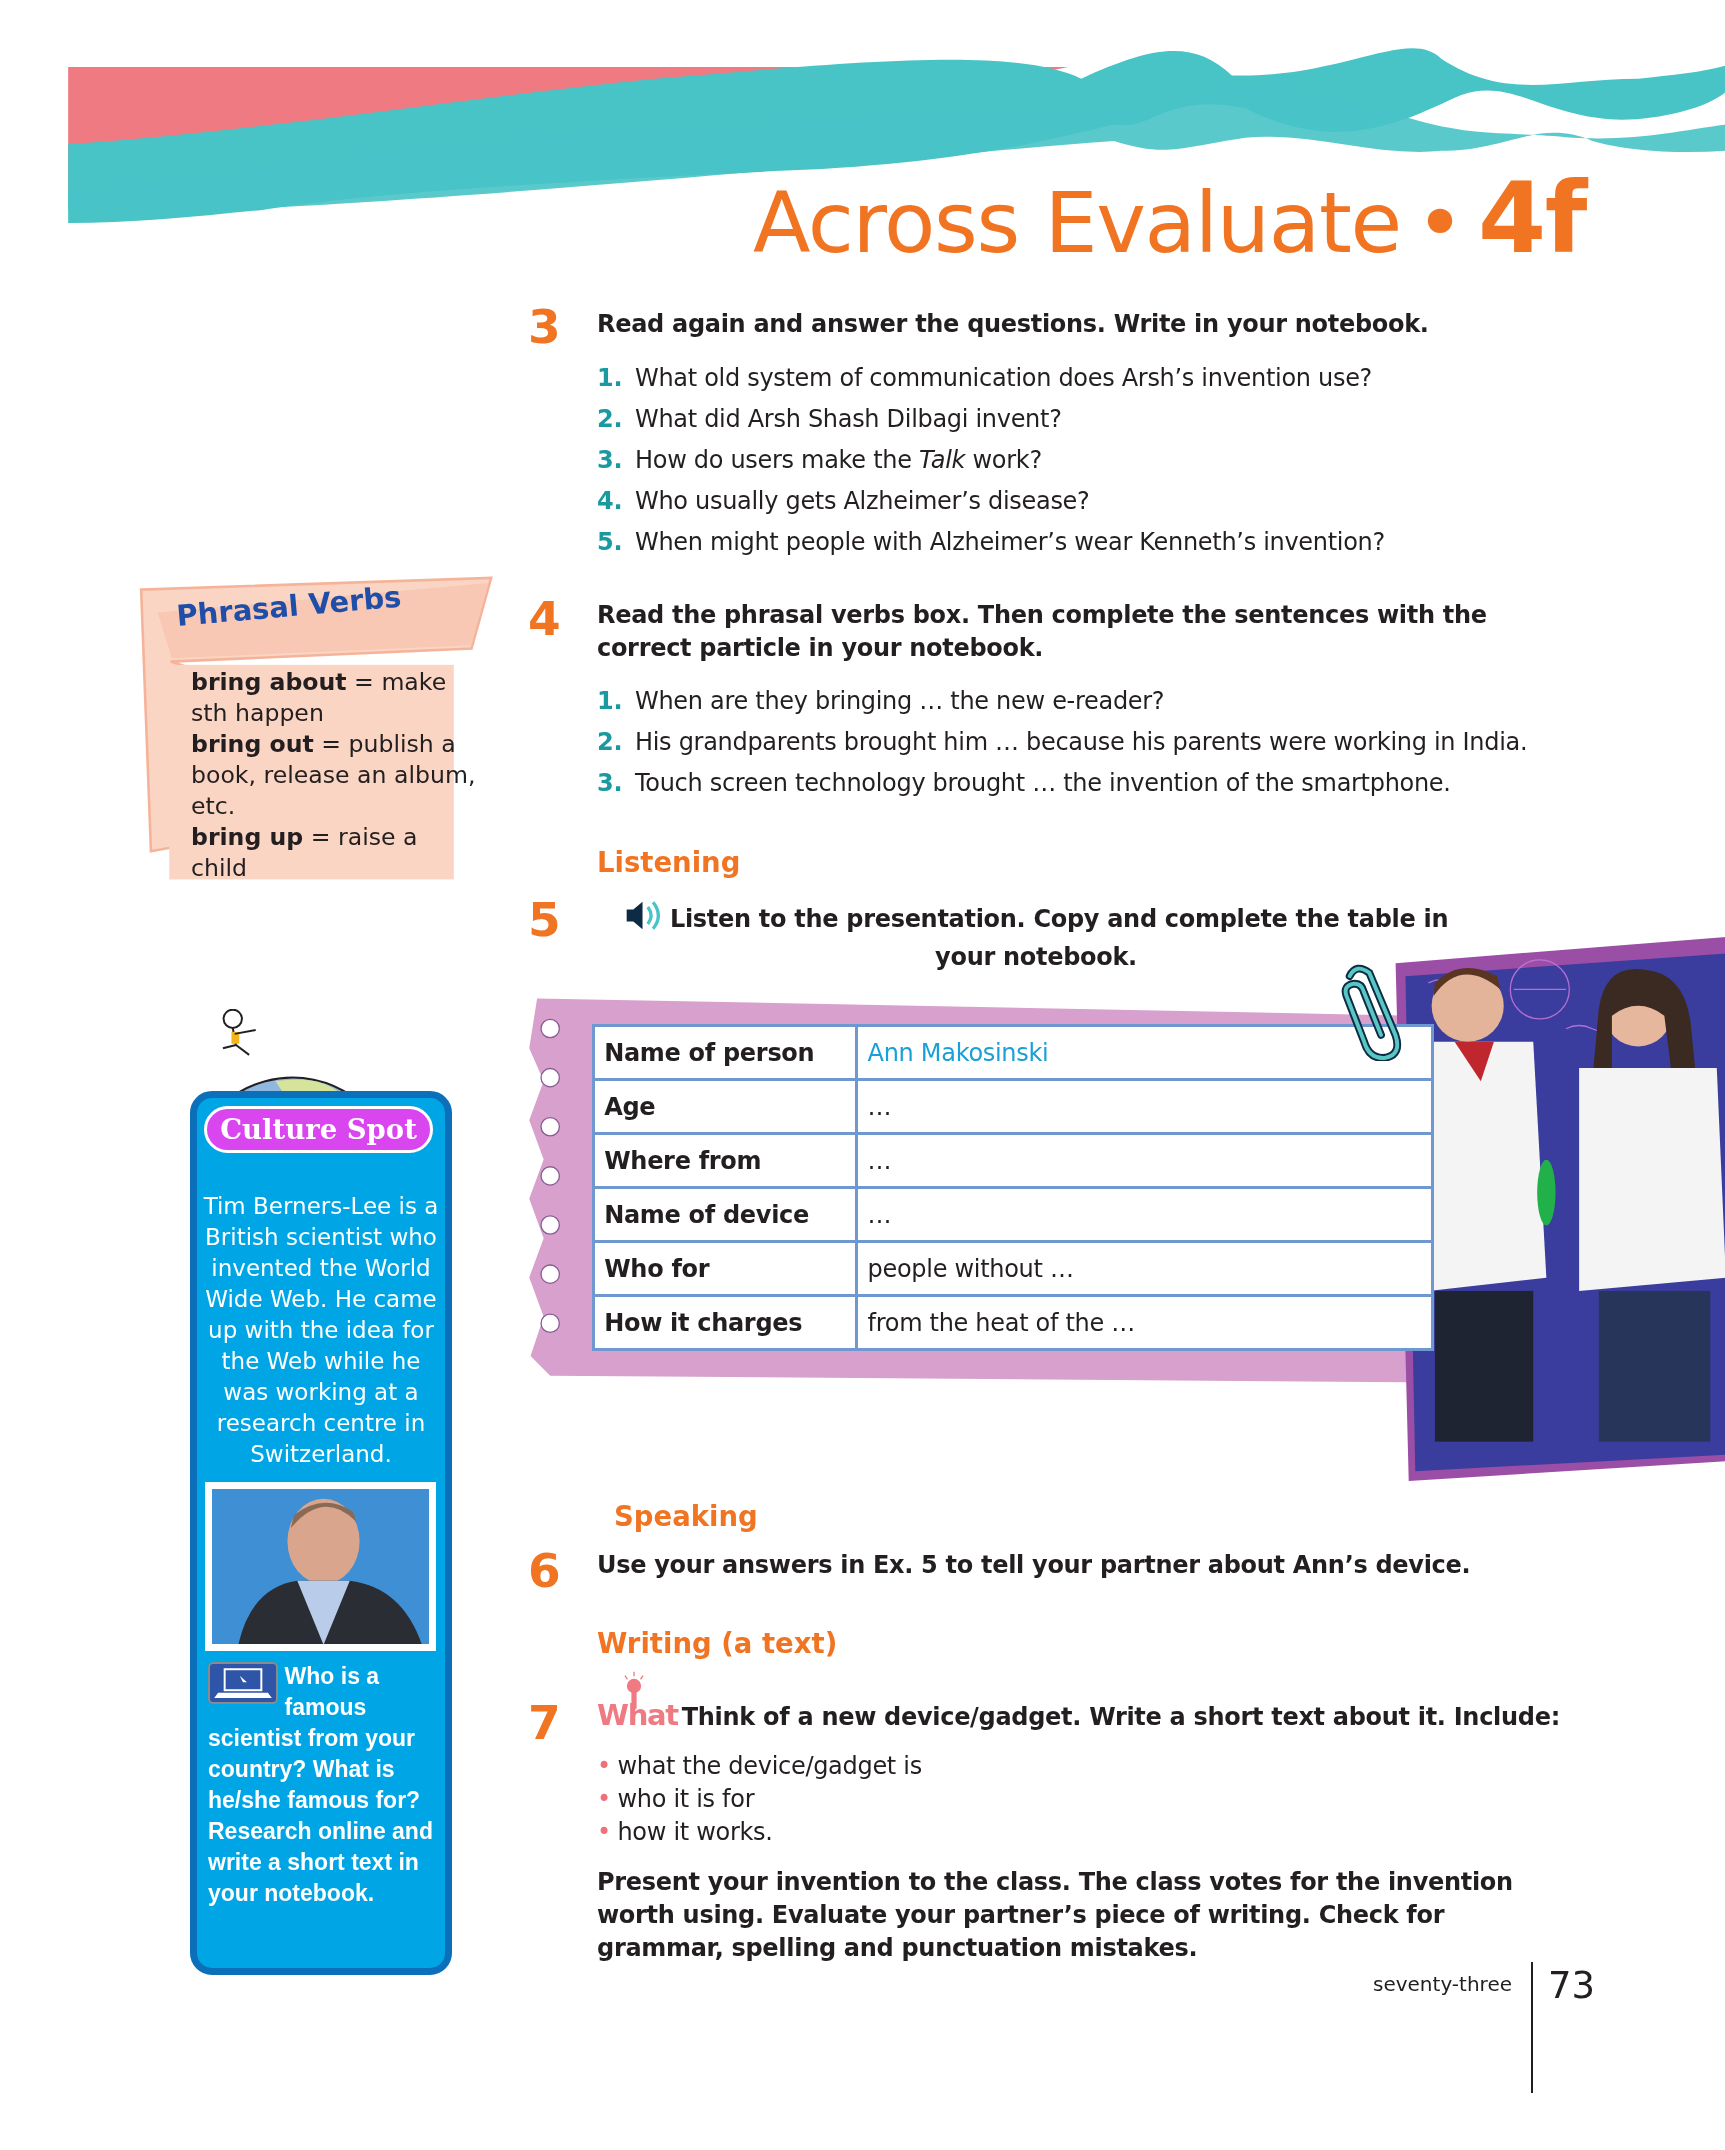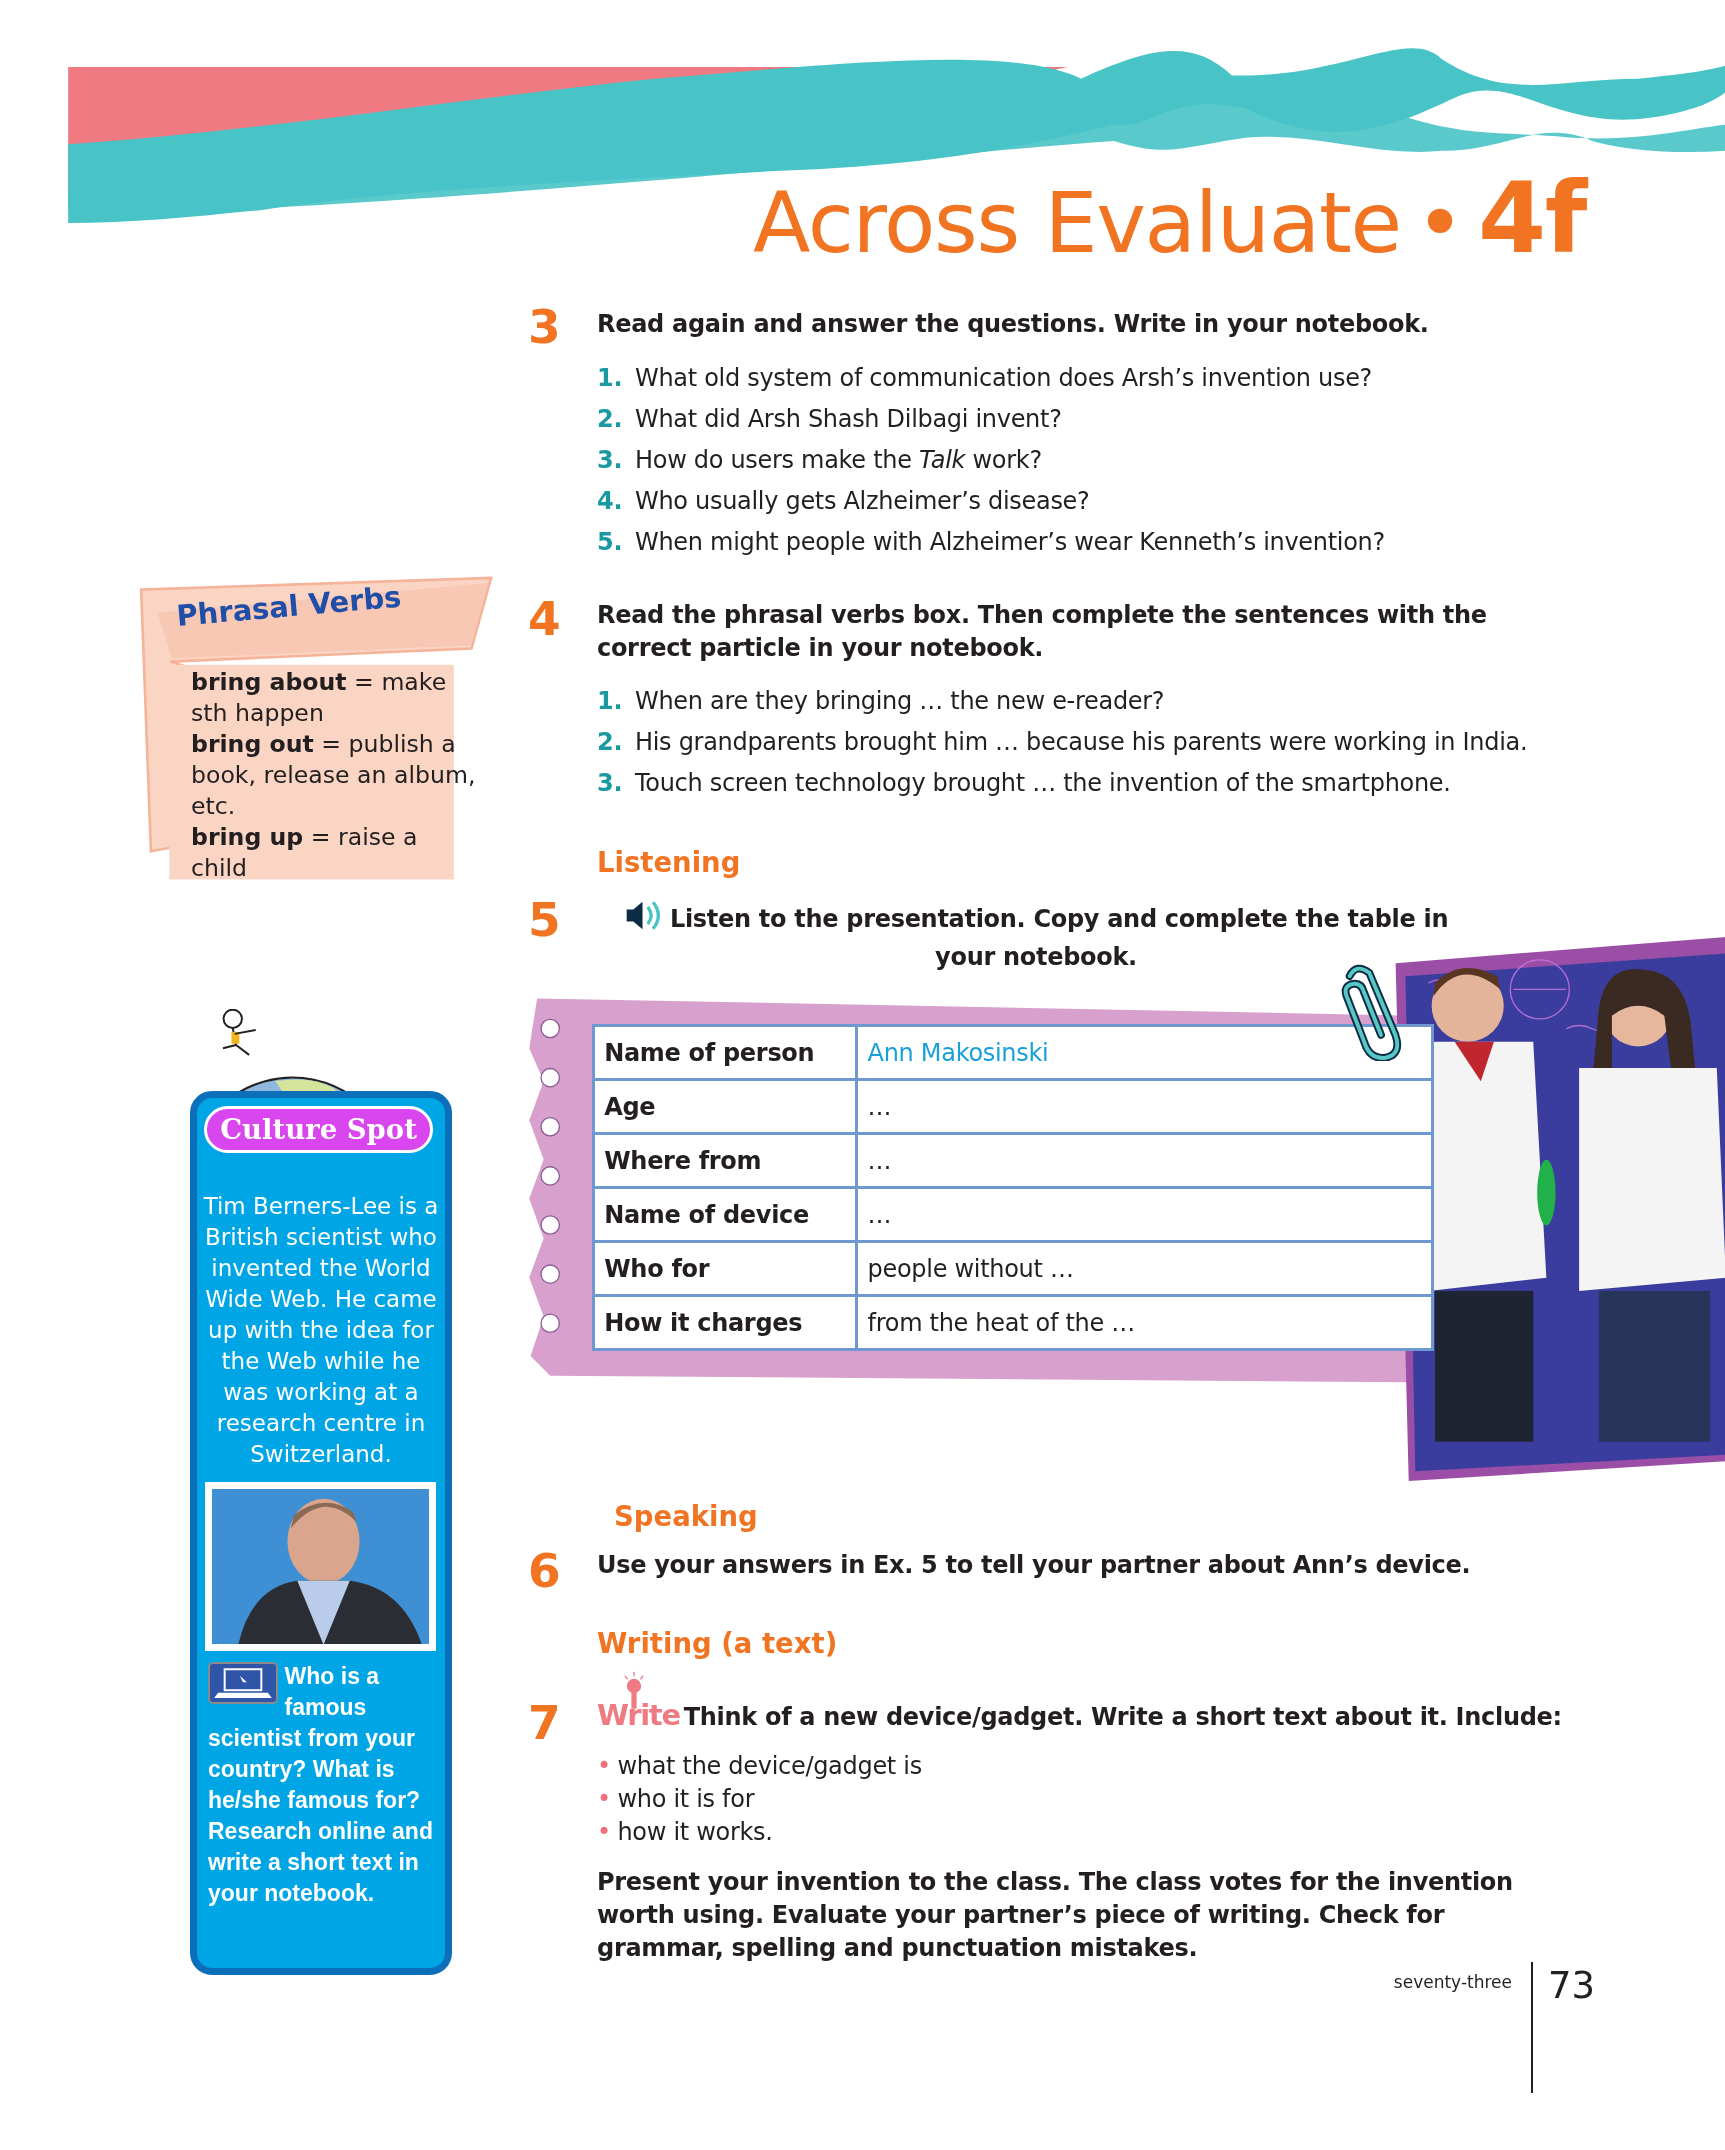--- a/index.html
+++ b/index.html
@@ -51,21 +51,21 @@
 
   #photo-art { left:1389px; top:937px; width:337px; height:544px; }
 
   .speaker-icon { display:inline-block; vertical-align:middle; margin-right:5.2px; }
   .bullets { list-style:none; margin:0; padding:0; }
   .bullets li { font-size:24px; line-height:33px; color:#231f20; font-family:"DejaVu Sans", sans-serif; letter-spacing:-0.3px; }
   .bullets li .dot { color:#ef6f7a; margin-right:6.6px; }
 
   .think-badge { display:inline-block; position:relative; color:#ef7a82; font-weight:bold; font-size:29px; font-family:"DejaVu Sans", sans-serif; letter-spacing:-1.3px; vertical-align:baseline; margin-right:3.9px; }
 
-  .page-word { right:214px; top:1972px; font-size:17px; color:#231f20; font-family:"DejaVu Sans", sans-serif; }
+  .page-word { right:214px; top:1972px; font-size:20px; color:#231f20; font-family:"DejaVu Sans", sans-serif; }
   .page-num { left:1548px; top:1964px; font-size:37px; color:#231f20; font-family:"DejaVu Sans", sans-serif; }
   .page-rule { left:1531px; top:1962px; width:2px; height:131px; background:#231f20; }
 </style>
 </head>
 <body>
 
 <svg id="header-art" class="abs" viewBox="0 0 2634 340" preserveAspectRatio="none">
   <path d="M104 102 L1630 102 C1500 130 1300 145 1100 175 C800 215 500 270 300 300 L104 318 Z" fill="#ef7a82"></path>
   <path d="M104 340 L104 220 C400 200 700 150 1000 120 C1300 95 1550 70 1650 120 C1760 70 1820 60 1880 115 C2050 120 2150 40 2200 90 C2300 155 2380 120 2500 120 C2550 115 2600 110 2634 100 L2634 140 C2600 170 2500 190 2440 180 C2350 170 2300 120 2230 145 C2150 180 2050 240 1900 165 C1780 140 1760 200 1700 190 C1600 215 1450 250 1200 260 C900 275 600 290 400 320 C300 330 200 340 104 340 Z" fill="#48c3c6"></path>
   <path d="M104 290 C300 280 500 230 800 210 C1100 190 1350 170 1600 180 C1700 150 1780 190 1810 150 C1900 110 2050 150 2150 180 C2250 210 2300 200 2400 210 C2500 215 2560 200 2634 190 L2634 230 C2560 235 2480 230 2430 215 C2350 180 2300 230 2200 230 C2100 240 2000 200 1900 210 C1800 225 1780 240 1700 215 C1500 230 1300 250 1000 275 C700 300 400 320 300 320 C220 320 160 325 104 320 Z" fill="#48c3c6" opacity="0.9"></path>
@@ -227,21 +227,21 @@
 <div class="abs section-head" style="left:597px; top:1627px;">Writing (a text)</div>
 <div class="abs ex-num" style="left:528px; top:1699px;">7</div>
 <svg class="abs" style="left:621px; top:1670px; width:26px; height:41px;" viewBox="0 0 40 62">
   <circle cx="20" cy="24" r="11" fill="#ef7a82"></circle>
     <rect x="16" y="33" width="8" height="26" fill="#ef7a82"></rect>
   <line x1="20" y1="2" x2="20" y2="9" stroke="#ef7a82" stroke-width="2"></line>
     <line x1="6" y1="8" x2="10" y2="14" stroke="#ef7a82" stroke-width="2"></line>
     <line x1="34" y1="8" x2="30" y2="14" stroke="#ef7a82" stroke-width="2"></line>
 </svg>
 <div class="abs instr" style="left:597px; top:1699px; white-space:nowrap;">
-  <span class="think-badge">Write</span><span>Think of a new device/gadget. Write a short text about it. Include:</span>
+  <span class="think-badge">What</span><span>Think of a new device/gadget. Write a short text about it. Include:</span>
 </div>
 <ul class="abs bullets" style="left:597px; top:1750px;">
   <li><span class="dot">•</span><span>what the device/gadget is</span></li>
   <li><span class="dot">•</span><span>who it is for</span></li>
   <li><span class="dot">•</span><span>how it works.</span></li>
 </ul>
 <div class="abs instr" style="left:597px; top:1866px; width:943px;">Present your invention to the class. The class votes for the invention worth using. Evaluate your partner’s piece of writing. Check for grammar, spelling and punctuation mistakes.</div>
 
 <div class="abs page-word">seventy-three</div>
 <div class="abs page-rule"></div>

